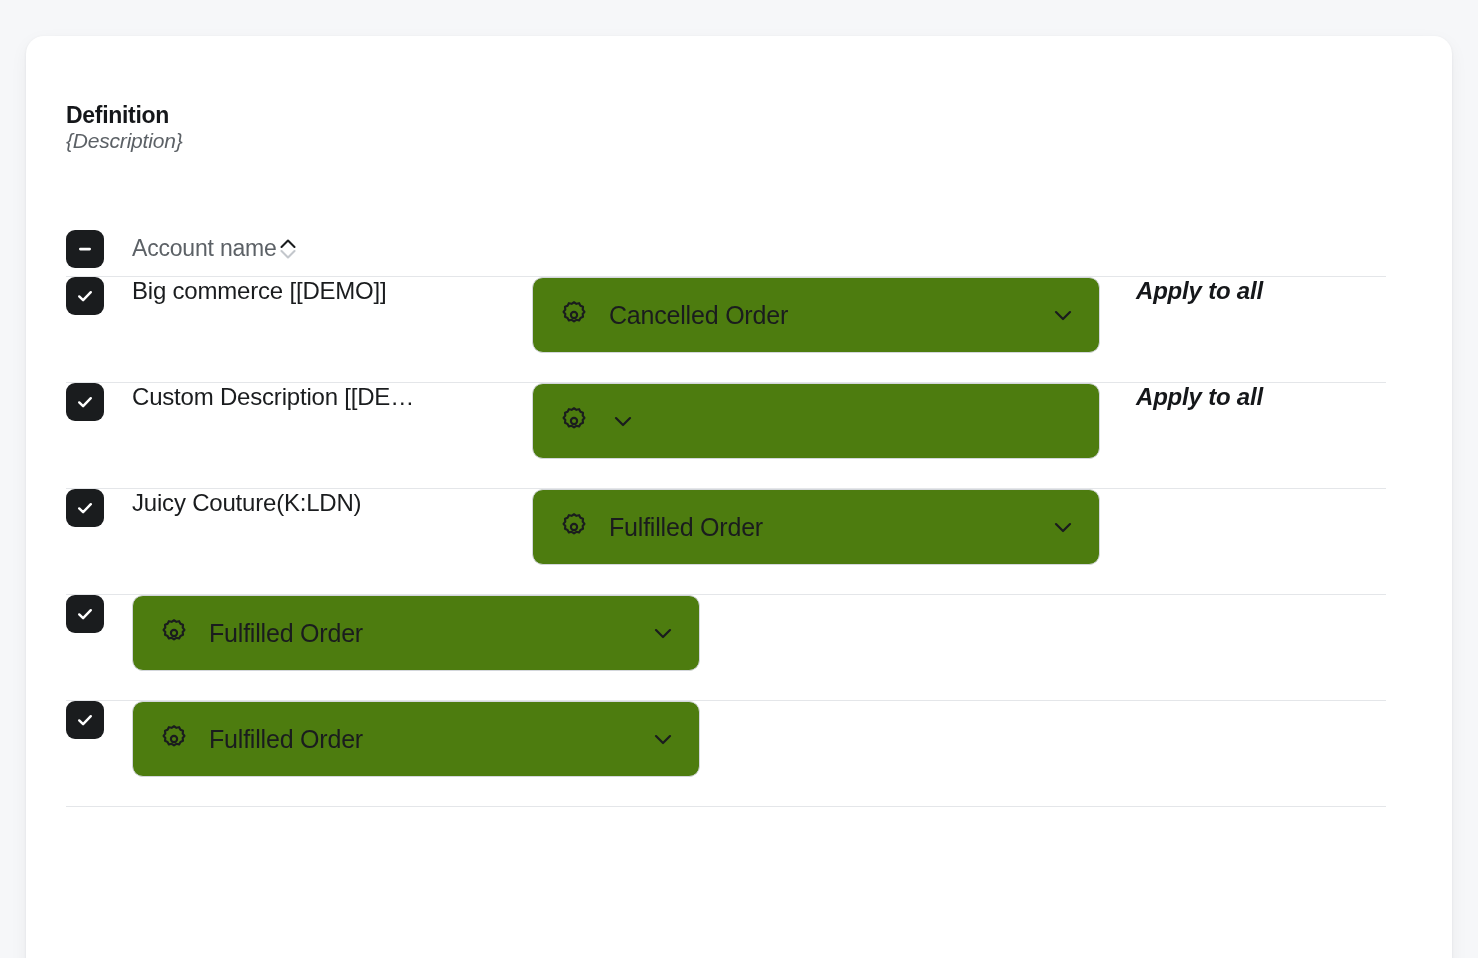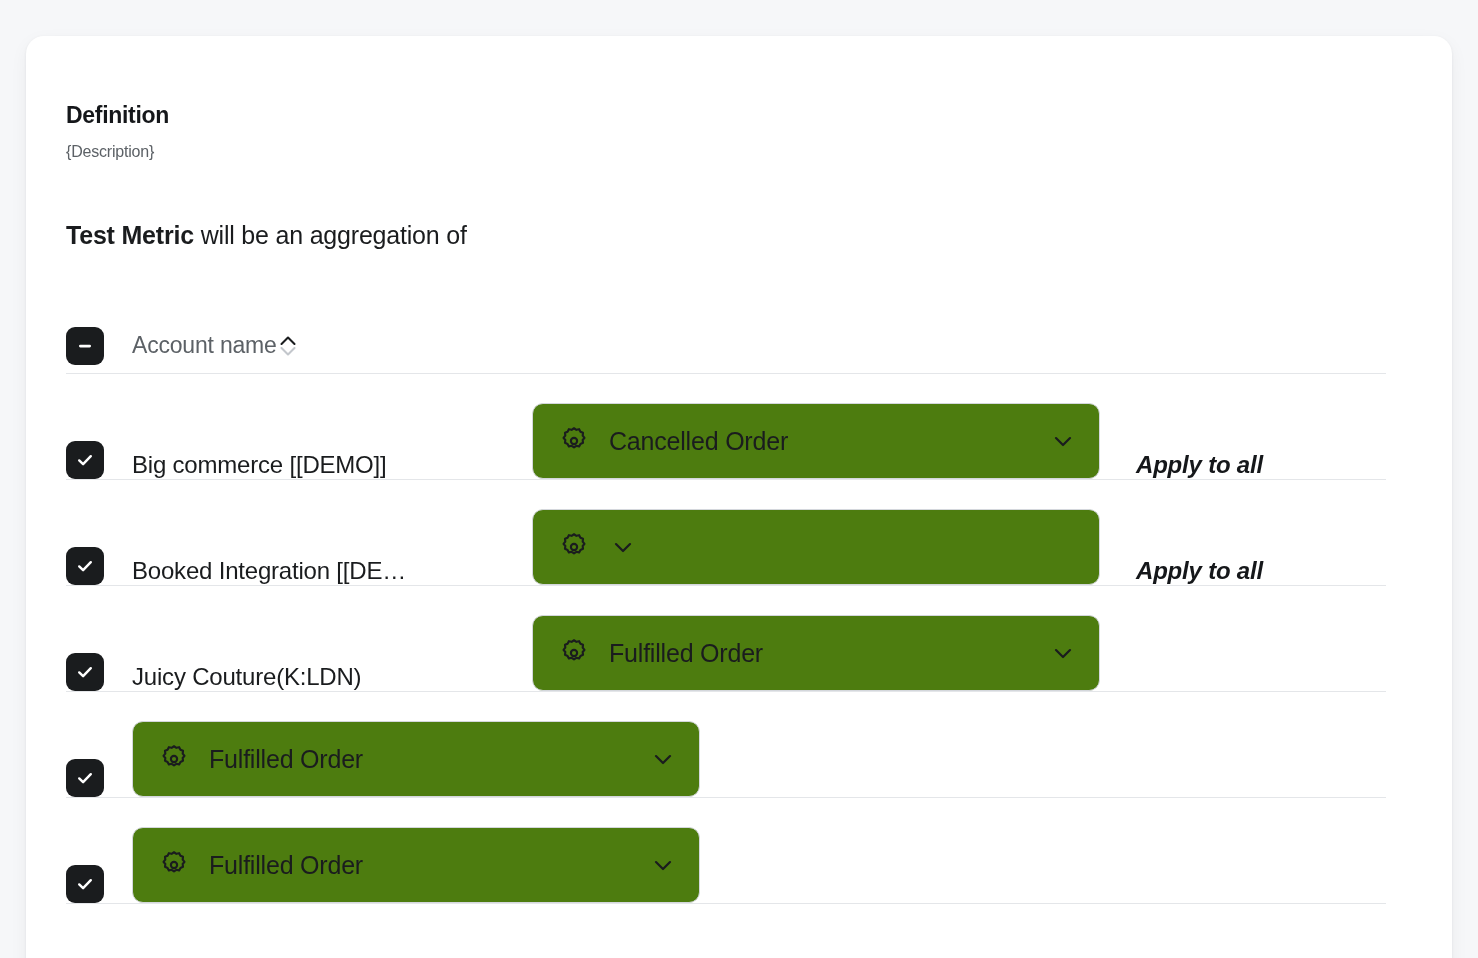--- a/index.html
+++ b/index.html
@@ -32,24 +32,24 @@
 
   .page-title {
     font-size: 23px;
     font-weight: bold;
     letter-spacing: -0.3px;
     color: #15171a;
     padding-top: 66px;
   }
 
   .page-description {
-    font-size: 16px;
+    font-size: 21px;
     color: #5c6166;
-    margin-top: 14px;
-    letter-spacing: -0.2px;
+    letter-spacing: -0.2px;
+    font-style: italic;
   }
 
   .aggregation-line {
     font-size: 25px;
     color: #1a1c1e;
     margin-top: 60px;
     letter-spacing: -0.2px;
   }
   .aggregation-line .metric-name { font-weight: bold; }
 
@@ -115,21 +115,21 @@
     display: flex;
     align-items: center;
     justify-content: center;
     flex: none;
     cursor: pointer;
   }
 
   
   .table-row {
     display: flex;
-    align-items: flex-end;
+    align-items: flex-start;
     height: 106px;
     border-bottom: 1px solid #e4e6e9;
   }
 
   .account-name {
     font-size: 24px;
     color: #1a1c1e;
     letter-spacing: -0.2px;
     white-space: nowrap;
     overflow: hidden;
@@ -176,21 +176,20 @@
 </style>
 </head>
 <body>
 
 <div class="card">
 
   <div class="page-title">Definition</div>
 
   <div class="page-description">{Description}</div>
 
-  <div class="aggregation-line"><span class="metric-name">Test Metric</span><span> will be an aggregation of</span></div>
 
   <div class="metric-table">
 
     <div class="table-header">
 
       <div class="col-check">
         <div class="checkbox">
           <svg width="20" height="20" viewBox="0 0 20 20">
             <rect x="4" y="8.8" width="12" height="2.6" rx="1.3" fill="#ffffff"></rect>
           </svg>
@@ -239,21 +238,21 @@
         </div>
         <div class="table-row">
     <div class="col-check">
       <div class="checkbox">
               <svg width="22" height="22" viewBox="0 0 22 22">
   <path d="M5.2 11.4 L9.1 15.2 L16.8 7.2" fill="none" stroke="#ffffff" stroke-width="2.4" stroke-linecap="round" stroke-linejoin="round"></path>
 </svg>
             </div>
     </div>
     <div class="col-account">
-      <span class="account-name">Booked Integration [[DE…</span>
+      <span class="account-name">Custom Description [[DE…</span>
     </div>
     <div class="col-metric">
       <div class="metric-select">
         <svg class="gear-icon" width="30" height="30" viewBox="0 0 24 24">
   <path d="M12 1.8 l1.9 1.25 2.2 -.5 1.05 2 2.05 .9 -.25 2.25 1.45 1.75 -1.45 1.75 .25 2.25 -2.05 .9 -1.05 2 -2.2 -.5 -1.9 1.25 -1.9 -1.25 -2.2 .5 -1.05 -2 -2.05 -.9 .25 -2.25 -1.45 -1.75 1.45 -1.75 -.25 -2.25 2.05 -.9 1.05 -2 2.2 .5 Z" fill="none" stroke="#1a1c1e" stroke-width="1.7" stroke-linejoin="round"></path>
   <circle cx="12" cy="12" r="2.5" fill="none" stroke="#1a1c1e" stroke-width="1.7"></circle>
 </svg>
         <svg class="chevron-down-icon" width="28" height="28" viewBox="0 0 24 24">
   <path d="M6 9.5 L12 15.5 L18 9.5" fill="none" stroke="#1a1c1e" stroke-width="1.9" stroke-linecap="round" stroke-linejoin="round"></path>
 </svg>

